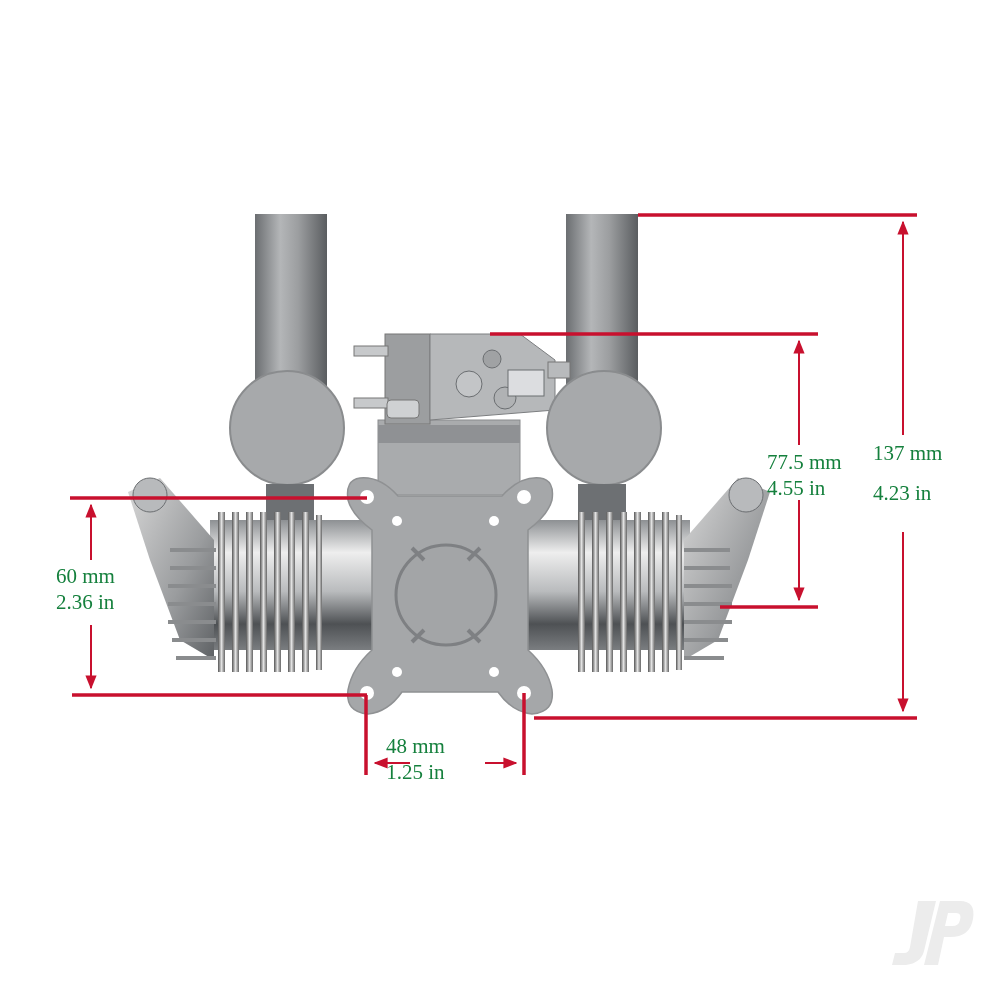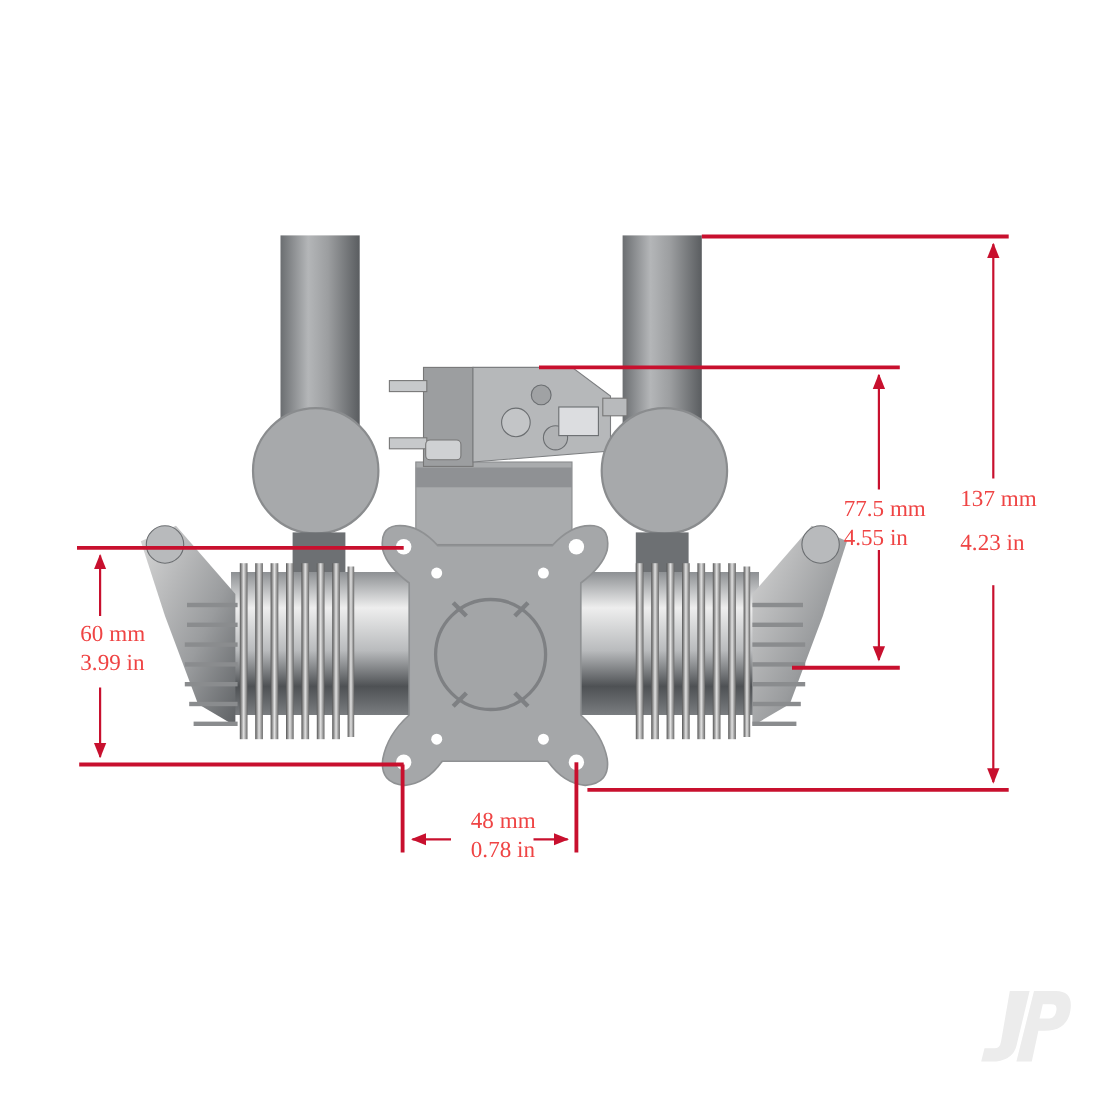--- a/index.html
+++ b/index.html
@@ -1,18 +1,18 @@
 <!DOCTYPE html>
 <html><head>
 <meta charset="utf-8">
 <style>
   html, body { margin: 0; padding: 0; background: #ffffff; }
   body { width: 1000px; height: 1000px; position: relative; overflow: hidden; font-family: "Liberation Serif", "DejaVu Serif", serif; }
   #stage { position: absolute; left: 0; top: 0; width: 1000px; height: 1000px; }
-  .dim-label { position: absolute; font-family: "Liberation Serif", "DejaVu Serif", serif; font-size: 21px; color: #ef4444; line-height: 26px; white-space: nowrap; }
+  .dim-label { position: absolute; font-family: "Liberation Serif", "DejaVu Serif", serif; font-size: 21px; color: #15803d; line-height: 26px; white-space: nowrap; }
   .dim-label span { display: block; }
   .watermark { position: absolute; left: 888px; top: 893px; width: 90px; height: 80px; }
 </style>
 </head>
 <body>
 
 <svg id="stage" viewBox="0 0 1000 1000" xmlns="http://www.w3.org/2000/svg">
   <defs>
     <linearGradient id="pipeGrad" x1="0" x2="1" y1="0" y2="0">
       <stop offset="0" stop-color="#6b6e71"></stop>
@@ -154,27 +154,27 @@
 <div class="dim-label" style="left:873px; top:440px;font-family:Liberation Serif, serif;">
   <span>137 mm</span>
   <span style="margin-top:14px;">4.23 in</span>
 </div>
 
 <div class="dim-label" style="left:767px; top:449px;">
   <span>77.5 mm</span>
   <span>4.55 in</span>
 </div>
 
-<div class="dim-label" style="left:73px; top:563px;">
+<div class="dim-label" style="left:56px; top:563px;">
   <span>60 mm</span>
-  <span>3.99 in</span>
+  <span>2.36 in</span>
 </div>
 
-<div class="dim-label" style="left:428px; top:733px; ">
+<div class="dim-label" style="left:386px; top:733px; text-align:center;">
   <span>48 mm</span>
-  <span>0.78 in</span>
+  <span>1.25 in</span>
 </div>
 
 <svg class="watermark" viewBox="0 0 90 80" xmlns="http://www.w3.org/2000/svg">
   <path d="M30,8 L48,8 L36,58 Q33,70 18,72 L4,72 L7,60 L16,60 Q21,60 22,54 z" fill="#ececec"></path>
   <path d="M52,8 L72,8 Q88,8 85,26 Q82,44 62,44 L56,44 L50,72 L36,72 z" fill="#ececec"></path>
   <path d="M60,20 L68,20 Q74,20 72,27 Q71,33 64,33 L57,33 z" fill="#ffffff"></path>
 </svg>
 
 </body></html>

